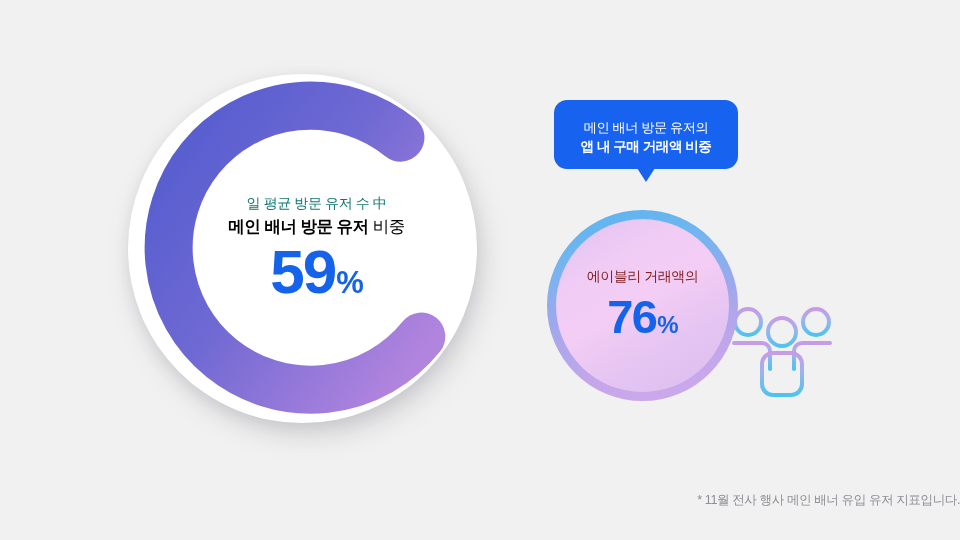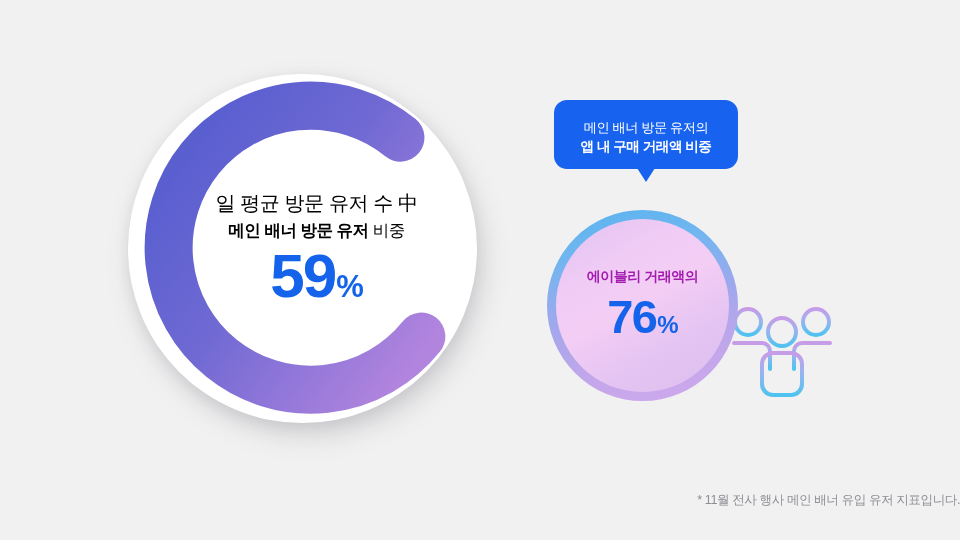--- a/index.html
+++ b/index.html
@@ -54,22 +54,22 @@
     width: 349px;
     height: 349px;
     display: flex;
     flex-direction: column;
     align-items: center;
     justify-content: center;
     padding-left: 28px;
     box-sizing: border-box;
   }
   .donut-cap1 {
-    font-size: 20px;
-    color: #000000;
+    font-size: 14px;
+    color: #0f766e;
     letter-spacing: -0.4px;
     line-height: 1.35;
     font-weight: 400;
     white-space: nowrap;
   }
   .donut-cap2 {
     font-size: 16.5px;
     color: #000000;
     letter-spacing: -0.5px;
     line-height: 1.35;
@@ -171,22 +171,22 @@
     inset: 0;
     display: flex;
     flex-direction: column;
     align-items: center;
     justify-content: center;
     padding-bottom: 4px;
     box-sizing: border-box;
   }
   .pink-cap {
     font-size: 14px;
-    color: #a21caf;
-    font-weight: 700;
+    color: #7f1d1d;
+    font-weight: 400;
     letter-spacing: -0.5px;
     white-space: nowrap;
   }
   .pink-val {
     margin-top: 7px;
     display: flex;
     align-items: baseline;
     color: #1463ea;
     letter-spacing: -1.6px;
   }

